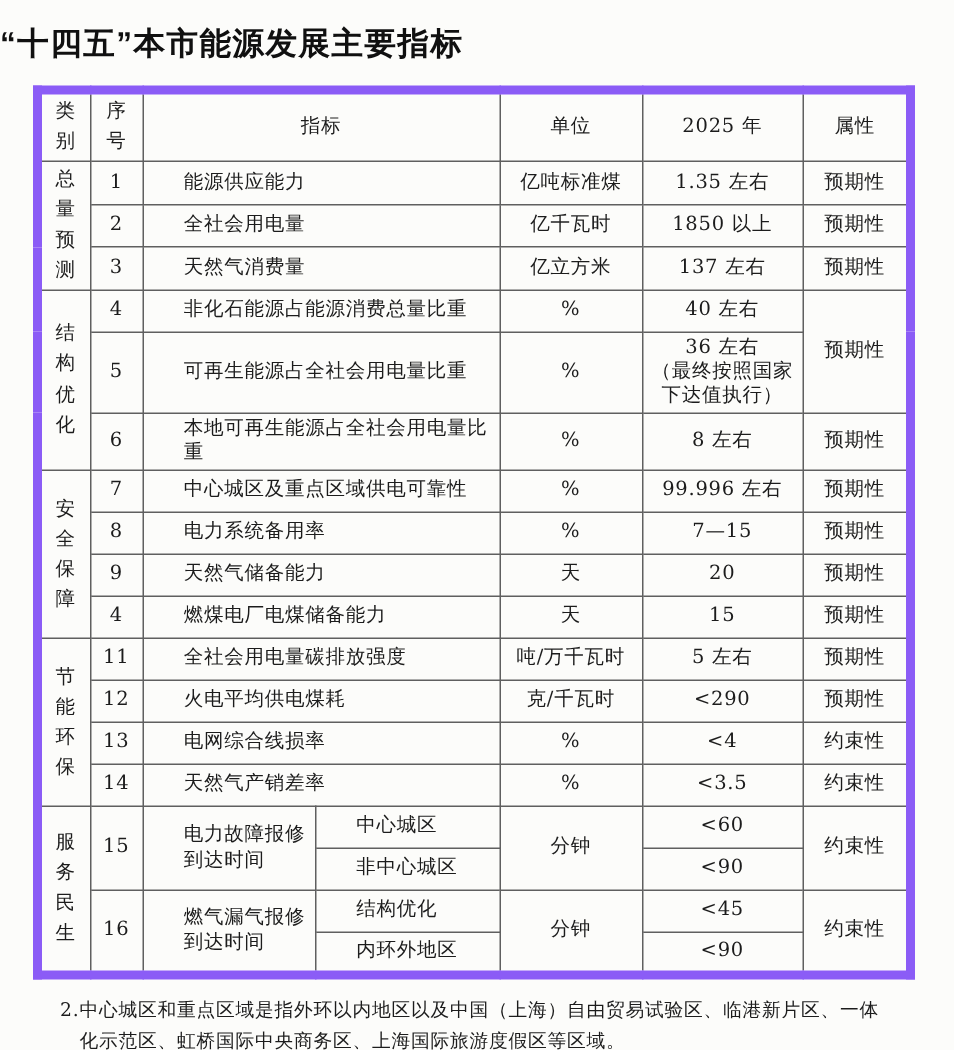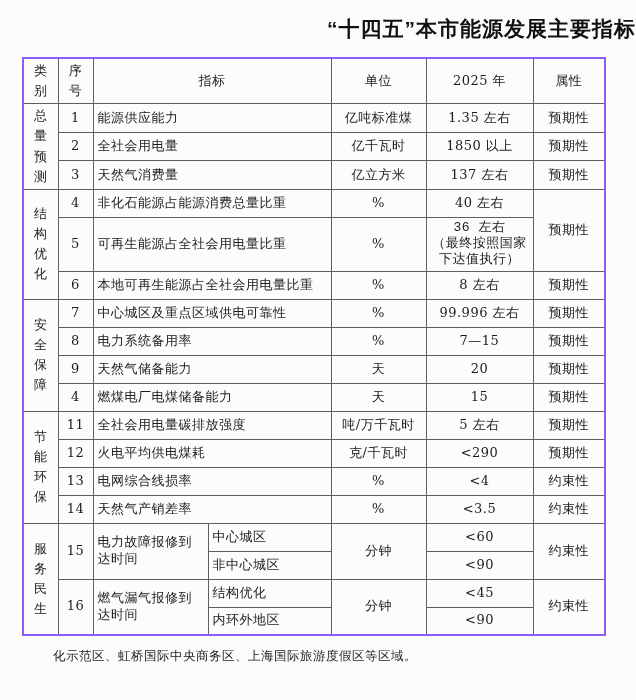--- a/index.html
+++ b/index.html
@@ -8,30 +8,30 @@
     background:#fcfcfa;
     color:#1c1c1c;
     font-family:"DejaVu Serif","Liberation Serif",serif;
     overflow:hidden;
   }
   .title{
     font-family:"Liberation Sans","DejaVu Sans",sans-serif;
     font-weight:bold;
     font-size:21px;
     letter-spacing:1px;
-    text-align:right;
+    text-align:left;
     margin:15px 0 0 0;
     color:#101010;
   }
   table.tbl{
     border-collapse:collapse;
     table-layout:fixed;
     width:584px;
     margin:14px 0 0 22px;
-    border:2px solid #8b5cf6;
+    border:6px solid #8b5cf6;
   }
   .tbl th,.tbl td{
     border:1px solid #5f5f5f;
     font-weight:normal;
     font-size:13px;
     text-align:center;
     vertical-align:middle;
     padding:2px 3px;
     line-height:1.3;
     letter-spacing:0.5px;
@@ -41,23 +41,23 @@
   .tbl tr.tall{height:46px;}
   .vtext{
     width:15px;
     margin:0 auto;
     line-height:1.55;
     word-break:break-all;
     text-align:center;
   }
   td.ind,td.ind-name,td.sub{
     text-align:left;
-    padding-left:4px;
-  }
-  .yl{line-height:1.25;font-family:Liberation Mono, monospace;}
+    padding-left:27px;
+  }
+  .yl{line-height:1.25;}
   .notes{
     margin:9px 24px 0 22px;
     font-size:12.5px;
     line-height:21.5px;
     letter-spacing:0.5px;
   }
   .note-l2{padding-left:18px;}
   .note-l3{padding-left:31px;}
 </style>
 </head>
@@ -232,15 +232,16 @@
       <td rowspan="2">约束性</td>
     </tr>
     <tr>
       <td class="sub">内环外地区</td>
       <td>&lt;90</td>
     </tr>
   </tbody>
     </table>
 
   <div class="notes">
+    <div class="note-l2">2.中心城区和重点区域是指外环以内地区以及中国（上海）自由贸易试验区、临港新片区、一体</div>
     <div class="note-l3">化示范区、虹桥国际中央商务区、上海国际旅游度假区等区域。</div>
   </div>
 </div>
 
 </body></html>

